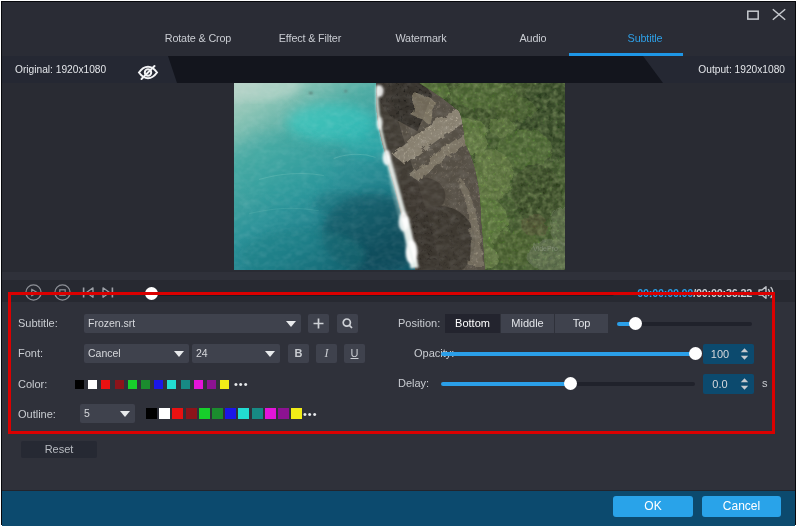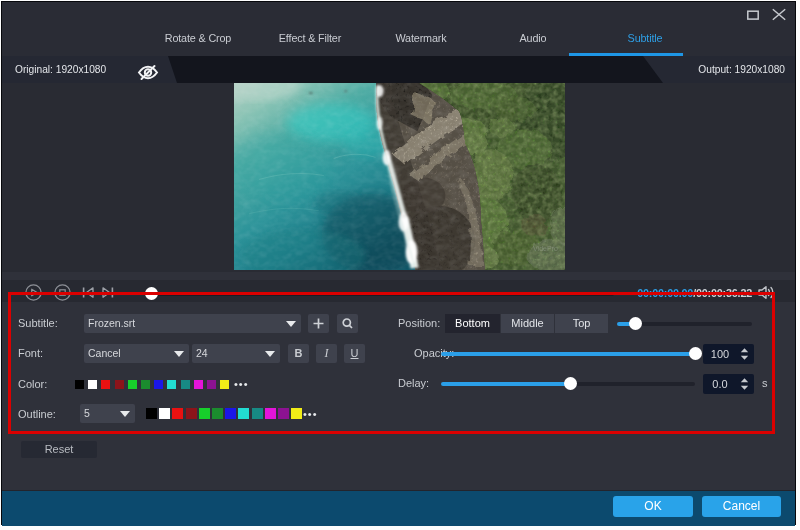--- a/index.html
+++ b/index.html
@@ -27,21 +27,21 @@
 #panelborder{position:absolute;left:6px;top:290px;width:767px;height:142px;border:3px solid #db0000;}
 .lbl{font-size:11px;color:#c9ccd1;position:absolute;}
 .dd{position:absolute;background:#3f424d;border-radius:2px;height:19px;}
 .dd .arr{position:absolute;right:5px;top:7px;width:0;height:0;border-left:5.5px solid transparent;border-right:5.5px solid transparent;border-top:6.5px solid #e8eaec;}
 .dd .txt{position:absolute;left:4px;top:0;line-height:19px;font-size:10.5px;color:#d6d8dc;}
 .sqbtn{position:absolute;width:21px;height:19px;background:#3f424d;border-radius:2px;color:#ced1d6;text-align:center;}
 .sw{position:absolute;width:10px;height:10px;}
 .dots{position:absolute;color:#e8eaec;font-size:11px;letter-spacing:1px;}
 .slider{position:absolute;height:4px;border-radius:2px;}
 .knob{position:absolute;width:13px;height:13px;border-radius:50%;background:#fff;}
-.spin{position:absolute;width:51px;height:20px;background:#0f172a;border-radius:2px;}
+.spin{position:absolute;width:51px;height:20px;background:#0c4a6e;border-radius:2px;}
 .spin .val{position:absolute;left:0;width:34px;text-align:center;line-height:20px;font-size:11px;color:#d6d8dc;}
 .segbtn{position:absolute;height:19px;background:#3f424d;color:#e2e4e8;font-size:11px;text-align:center;line-height:19px;}
 
 #resetbtn{position:absolute;left:19px;top:439px;width:76px;height:17px;background:#262933;border-radius:2px;color:#b9bcc2;font-size:11px;text-align:center;line-height:17px;}
 #botbar{position:absolute;left:0;top:488px;width:100%;height:36px;background:#0c4a6e;border-top:1px solid #23242c;}
 .bluebtn{position:absolute;top:5px;height:21px;background:#29a3e9;border-radius:3px;color:#fff;font-size:12px;text-align:center;line-height:21px;}
 </style>
 </head>
 <body>
 <div id="win">

